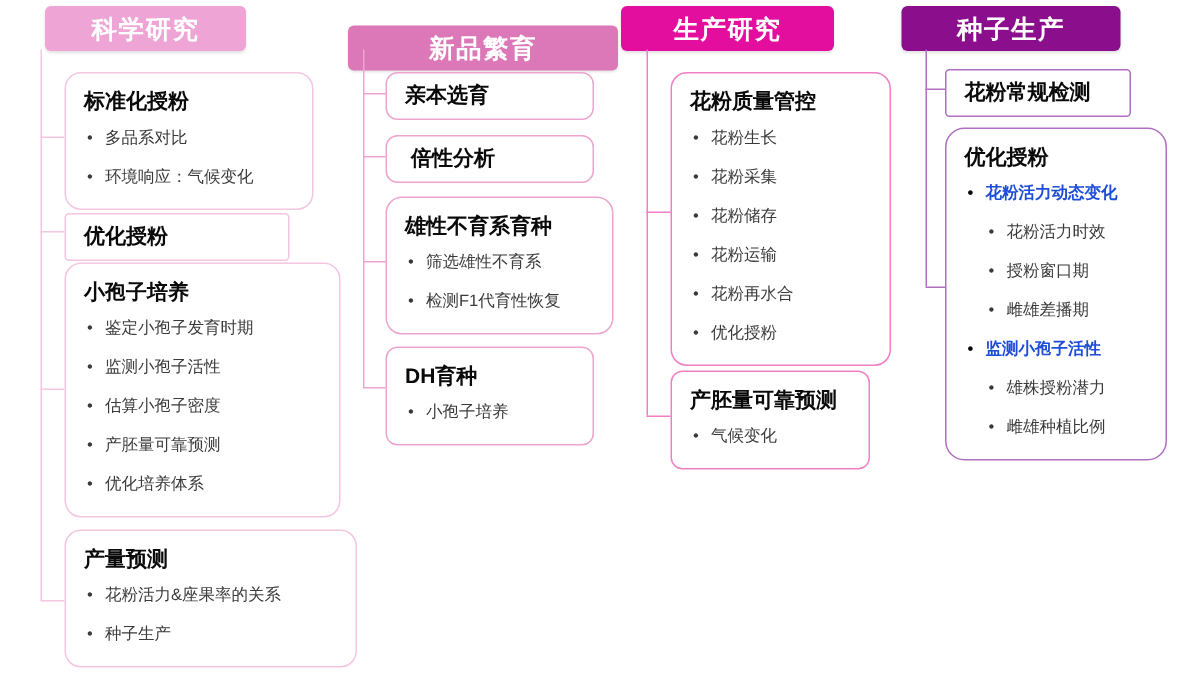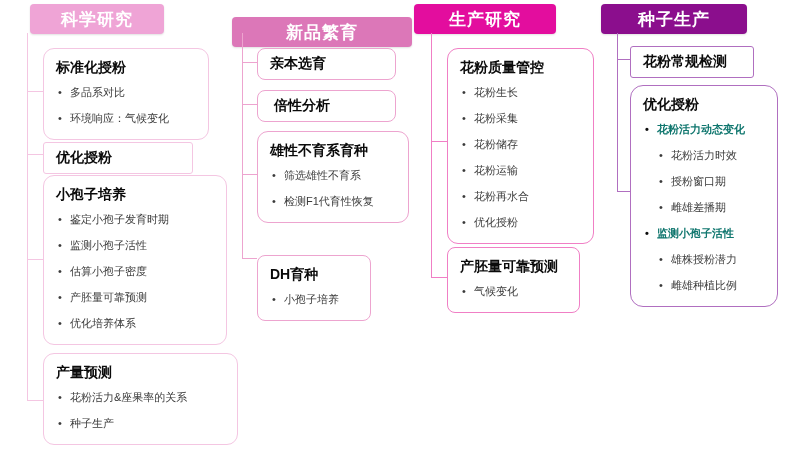--- a/index.html
+++ b/index.html
@@ -28,21 +28,21 @@
   }
   .c3.box,.c4.box{border-width:1.5px;}
   .box.slim{padding:3px 10px 4px 12px;border-radius:3px;}
   .box.slim-r{padding:3px 10px 4px 12px;border-radius:8px;}
   .title{font-weight:bold;font-size:14px;color:#0a0a0a;line-height:23px;white-space:nowrap;}
   .bullet{
     position:relative;font-size:11px;color:#3a3a3a;line-height:26px;
     padding-left:14px;white-space:nowrap;
   }
   .bullet::before{content:"\2022";position:absolute;left:2px;color:#3a3a3a;}
-  .bullet.b{font-weight:bold;color:#0f766e;}
+  .bullet.b{font-weight:bold;color:#1d4ed8;}
   .bullet.b::before{color:#0a0a0a;}
   .bullet.l2{margin-left:14px;}
 </style>
 </head>
 <body>
 
 <div class="canvas">
 
   <div class="header c1" style="left:30px;top:4px;width:134px;height:30px;">科学研究</div>
   <div class="trunk c1" style="left:27px;top:33px;height:367px;"></div>
@@ -90,21 +90,21 @@
   <div class="box c2 slim-r" style="left:257px;top:90px;width:139px;padding-left:16px;">
     <div class="title">倍性分析</div>
   </div>
 
   <div class="box c2" style="left:257px;top:131px;width:152px;">
     <div class="title">雄性不育系育种</div>
     <div class="bullet">筛选雄性不育系</div>
     <div class="bullet">检测F1代育性恢复</div>
   </div>
 
-  <div class="box c2" style="left:257px;top:231px;width:114px;border-radius:8px;margin-top:24px;">
+  <div class="box c2" style="left:257px;top:231px;width:139px;border-radius:8px;">
     <div class="title">DH育种</div>
     <div class="bullet">小孢子培养</div>
   </div>
 
   <div class="header c3" style="left:414px;top:4px;width:142px;height:30px;">生产研究</div>
   <div class="trunk c3" style="left:431px;top:33px;height:244px;"></div>
   <div class="conn c3" style="left:431px;top:141px;width:16px;"></div>
   <div class="conn c3" style="left:431px;top:277px;width:16px;"></div>
 
   <div class="box c3" style="left:447px;top:48px;width:147px;">

